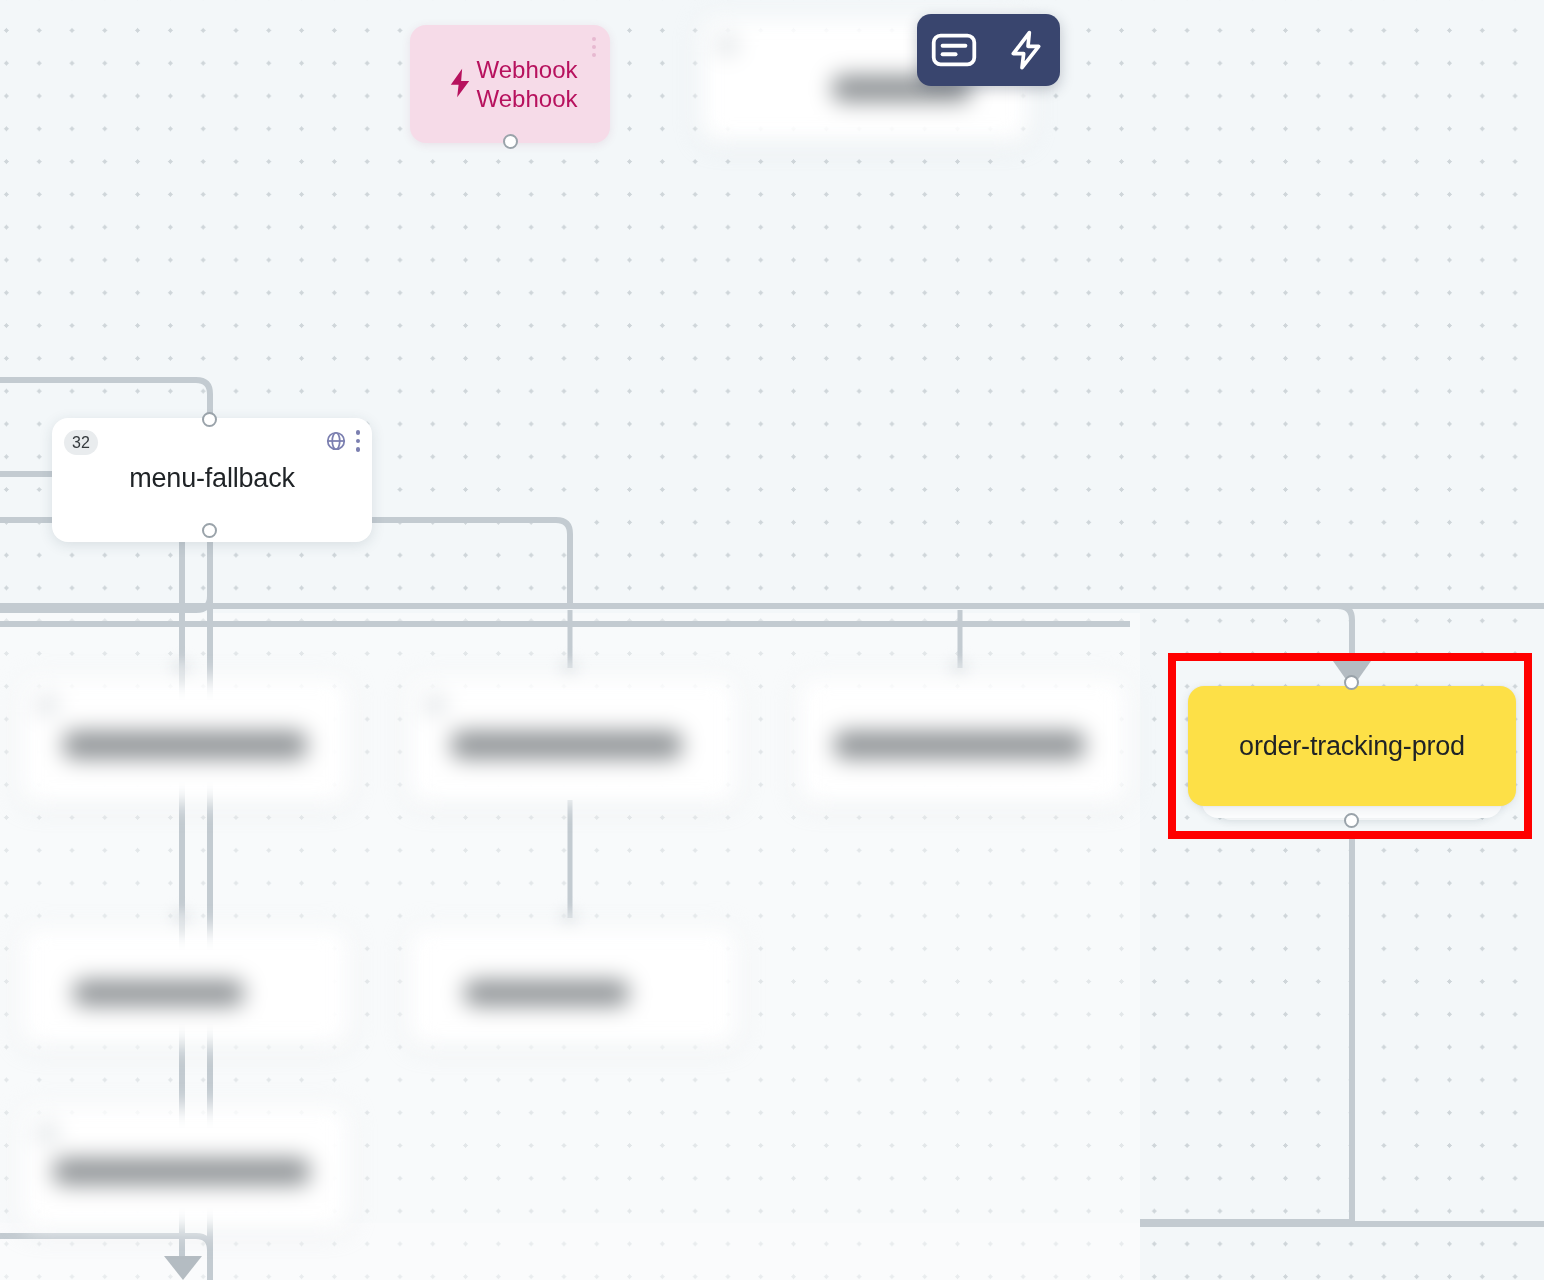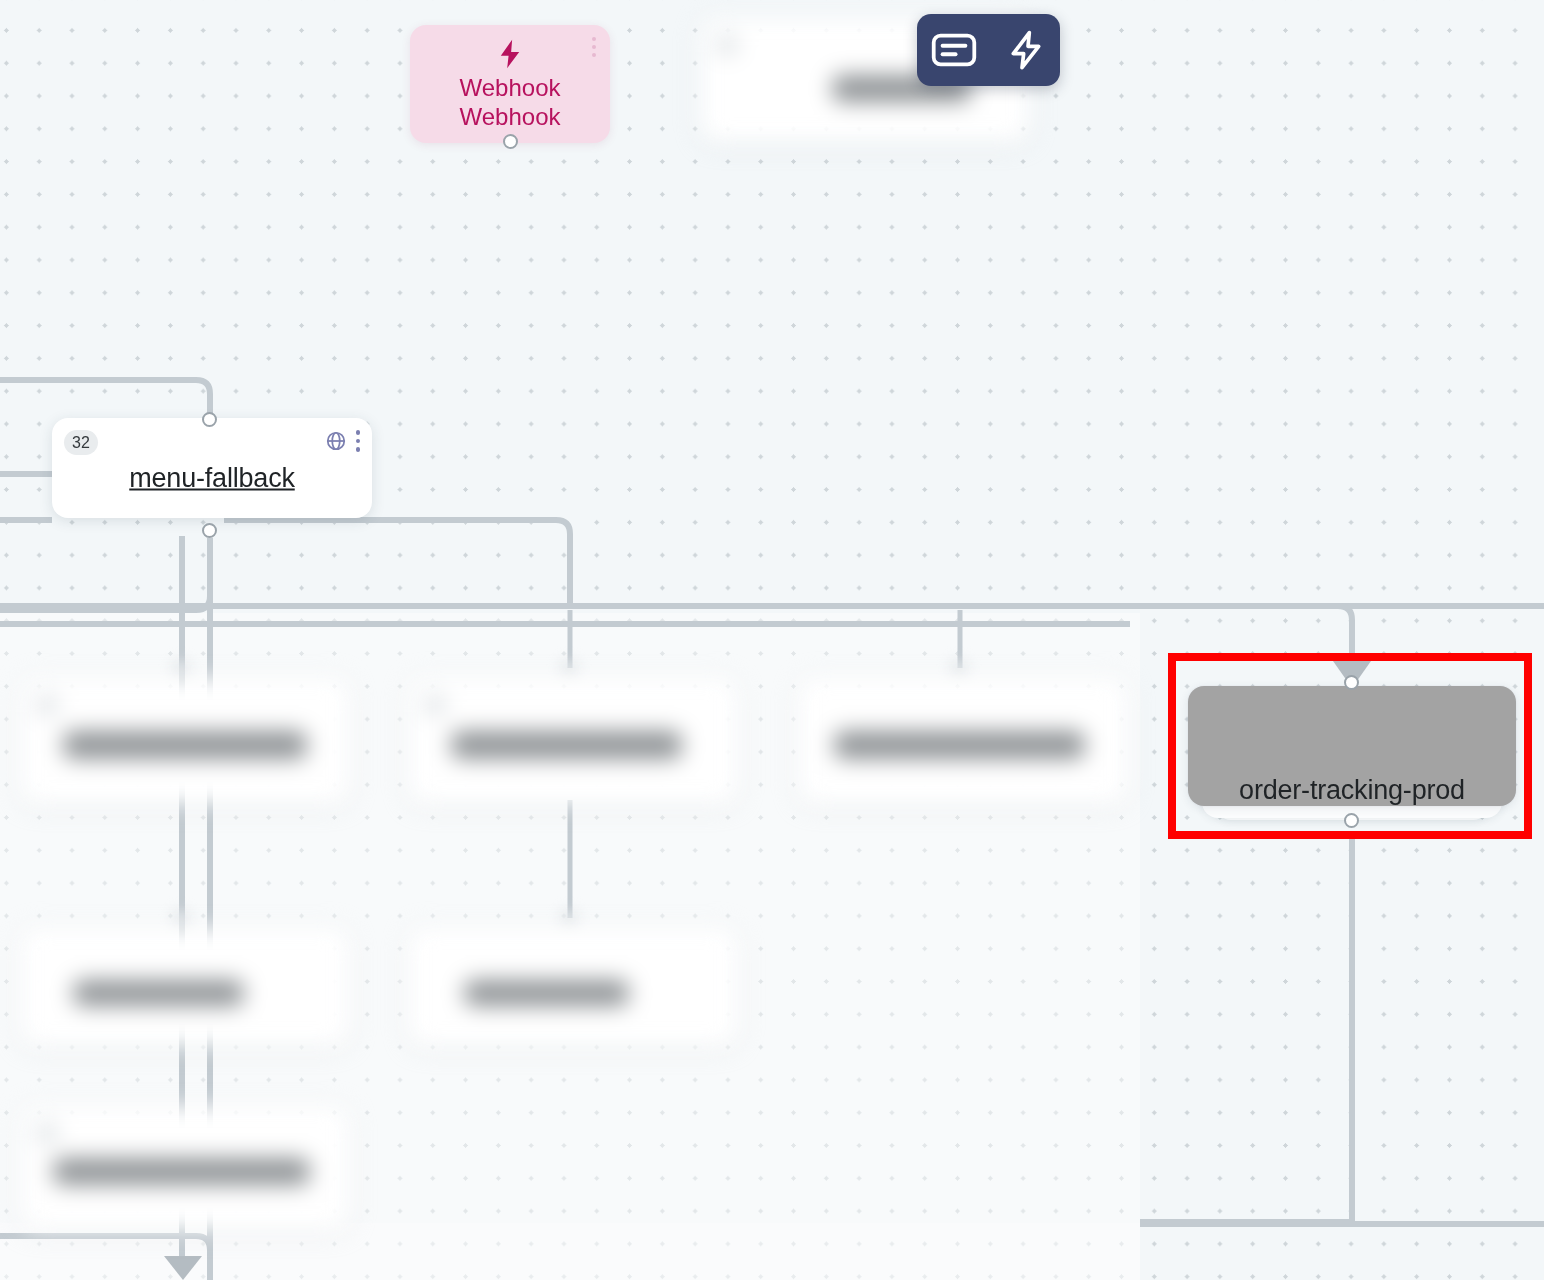--- a/index.html
+++ b/index.html
@@ -32,57 +32,57 @@
   .arrowfill{fill:#b4bcc2;}
 
   
   .port{
     position:absolute;width:15px;height:15px;border-radius:50%;
     background:#ffffff;border:2px solid #9aa3aa;box-sizing:border-box;z-index:6;
   }
 
   
   .node{
-    position:absolute;background:#a3a3a3;border-radius:16px;
+    position:absolute;background:#fde047;border-radius:16px;
     box-shadow:0 2px 10px rgba(40,60,80,.10), 0 0 0 1px rgba(40,60,80,.02);
-    display:flex;align-items:flex-end;justify-content:center;
+    display:flex;align-items:center;justify-content:center;
     z-index:4;
   }
   .node .title{
     font-size:27px;color:#1f2326;letter-spacing:-.2px;white-space:nowrap;
   }
   
   .stack1,.stack2{
     position:absolute;background:#fbfcfd;border-radius:16px;
     box-shadow:0 2px 8px rgba(40,60,80,.08);z-index:3;
   }
 
   
   #webhook-starter{
     position:absolute;left:410px;top:25px;width:200px;height:118px;
     background:#f6dbe8;border-radius:16px;z-index:5;
-    display:flex;flex-direction:column;align-items:center;justify-content:center;
+    display:flex;flex-direction:row;align-items:center;justify-content:center;
     box-shadow:0 2px 10px rgba(140,40,90,.10);
   }
   #webhook-starter .wh-bolt{width:34px;height:34px;margin-bottom:2px;}
   #webhook-starter .wh-label{
     color:#b7125e;font-size:24px;line-height:29px;text-align:center;font-weight:400;
   }
   .kebab{position:absolute;top:12px;right:14px;display:flex;flex-direction:column;gap:4px;}
   .kebab i{display:block;width:4px;height:4px;border-radius:50%;background:#e7b9d0;}
 
   
   #menu-fallback{
-    position:absolute;left:52px;top:418px;width:320px;height:100px;
+    position:absolute;left:52px;top:418px;width:320px;height:124px;
     background:#fff;border-radius:16px;z-index:5;
     box-shadow:0 3px 14px rgba(40,60,80,.13);
   }
   #menu-fallback .mf-title{
     position:absolute;left:0;right:0;top:60px;transform:translateY(-50%);
-    text-align:center;font-size:27px;color:#1f2326;letter-spacing:-.2px;text-decoration:underline;
+    text-align:center;font-size:27px;color:#1f2326;letter-spacing:-.2px;
   }
   .badge{
     position:absolute;left:12px;top:12px;min-width:32px;height:25px;
     background:#e9ecee;border-radius:13px;color:#33383c;font-size:16px;
     display:flex;align-items:center;justify-content:center;padding:0 8px;box-sizing:border-box;
   }
   .node-actions{position:absolute;right:12px;top:12px;display:flex;align-items:center;gap:9px;}
   .globe{width:22px;height:22px;}
   .kebab-dark{display:flex;flex-direction:column;gap:4px;}
   .kebab-dark i{display:block;width:4.5px;height:4.5px;border-radius:50%;background:#7b7fb0;}

